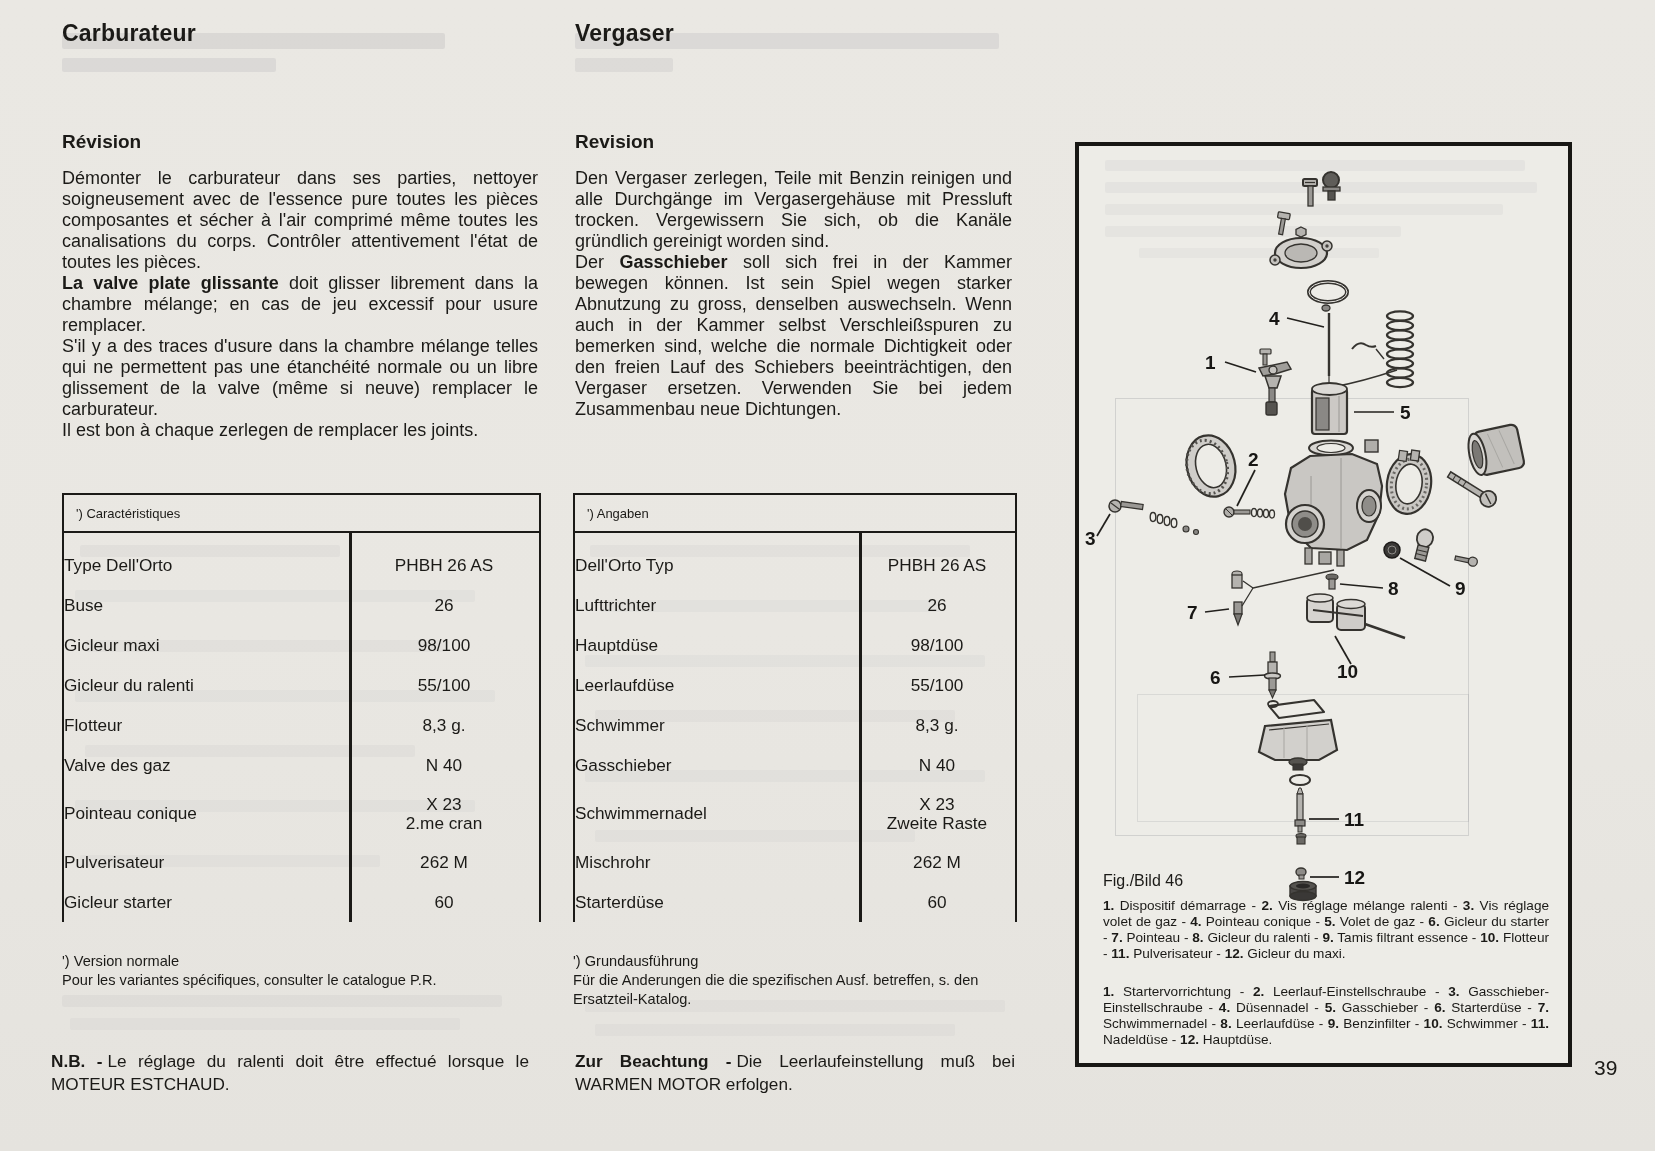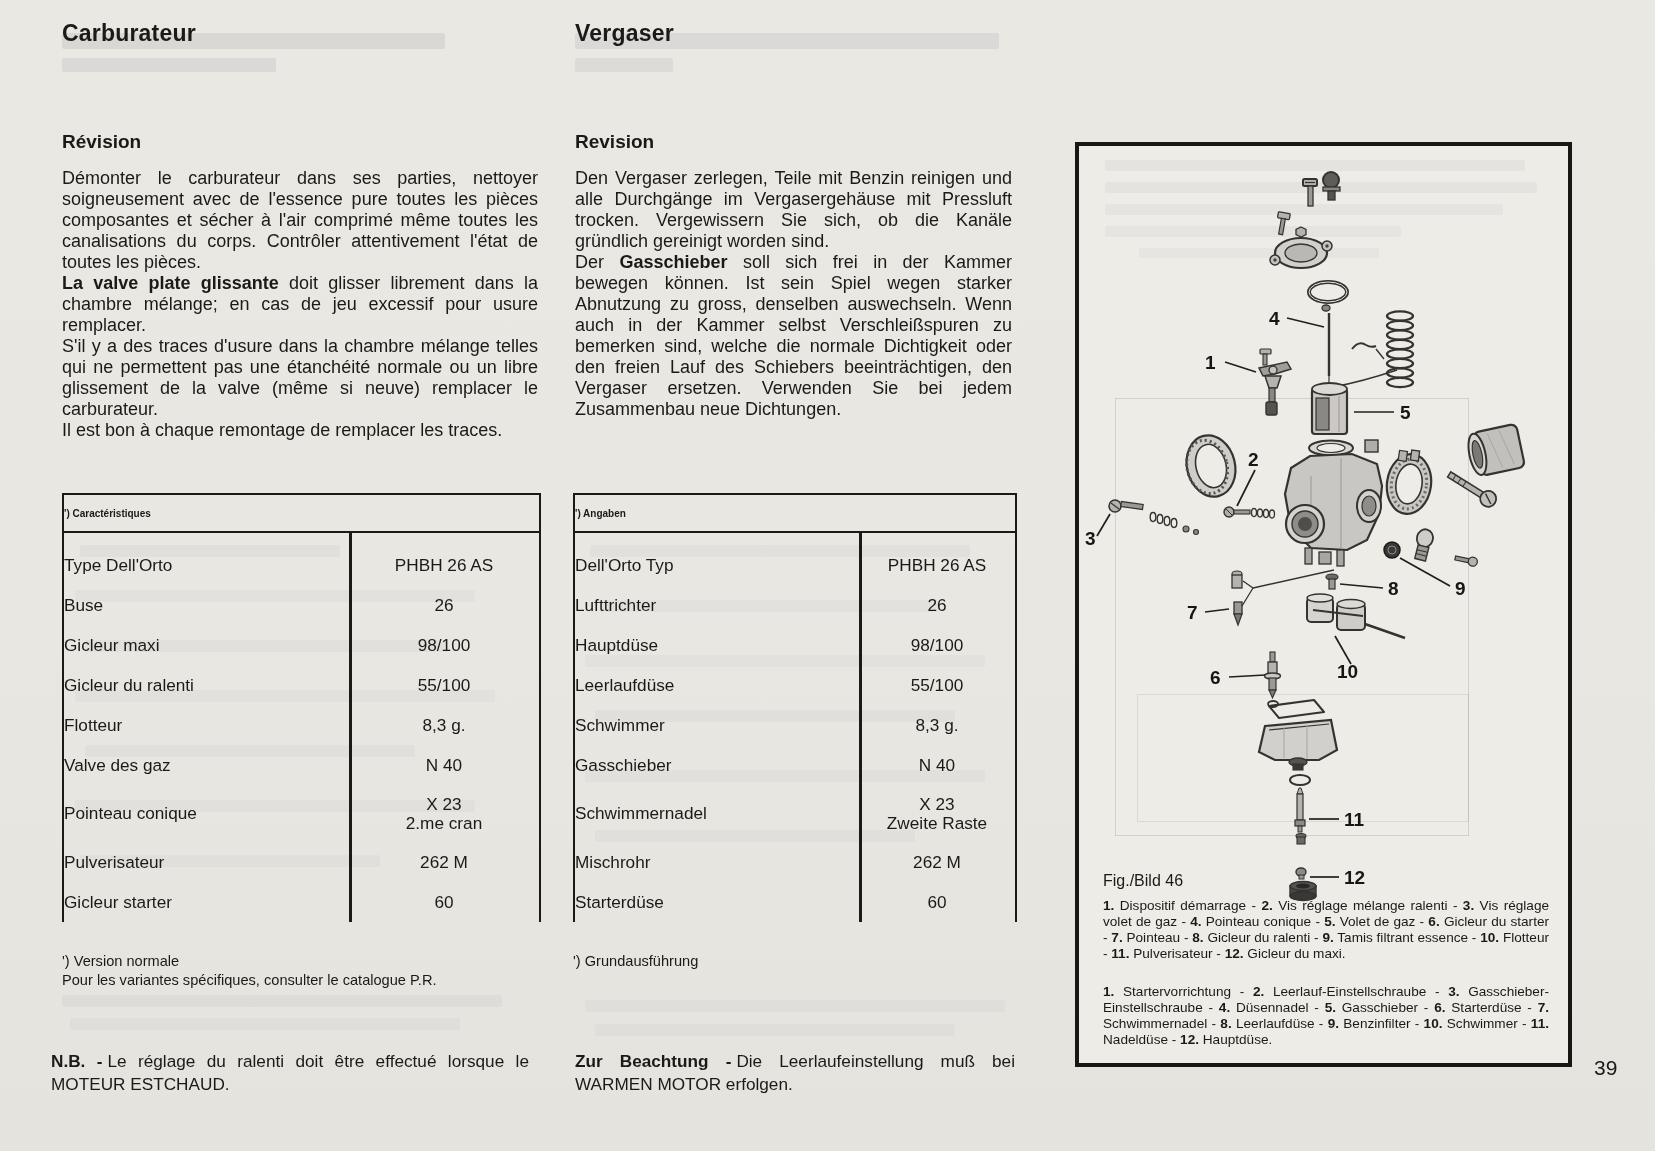--- a/index.html
+++ b/index.html
@@ -10,22 +10,22 @@
   }
   .abs{position:absolute}
   .ghost{position:absolute;background:rgba(115,115,128,.55);border-radius:2px;filter:blur(.7px)}
   .ghost-rect{position:absolute;border:1px solid rgba(120,125,135,.24);filter:blur(.4px)}
   .col-title{font-size:23px;font-weight:bold;letter-spacing:.2px}
   .sub-heading{font-size:19px;font-weight:bold}
   .body-col{text-align:justify}
   .para{margin:0;font-size:18px;line-height:21px}
   .para .b{font-weight:bold}
   .spec-table{border:2.5px solid #1b1a17;border-bottom:none;box-sizing:border-box}
-  .thead{height:36px;display:flex;align-items:center;padding-left:0;
-         font-weight:bold;font-size:10px;border-bottom:2.5px solid #1b1a17}
+  .thead{height:36px;display:flex;align-items:center;padding-left:12px;
+         font-weight:normal;font-size:13px;border-bottom:2.5px solid #1b1a17}
   .tbody{padding-top:12px}
   .trow{display:flex;align-items:center;height:40px}
   .trow.tall{height:57px}
   .tlabel{flex:1;font-size:17.2px;white-space:nowrap}
   .tvalue{text-align:center;font-size:17.2px;line-height:19px}
   .french-table .tvalue{width:190px}
   .german-table .tvalue{width:156px}
   .vdiv{position:absolute;top:36px;bottom:0;width:2.5px;background:#1b1a17}
   .french-table .vdiv{left:285px}
   .german-table .vdiv{left:284px}
@@ -69,21 +69,21 @@
 
   <div class="col-title abs" style="left:62px;top:20px">Carburateur</div>
   <div class="col-title abs" style="left:575px;top:20px">Vergaser</div>
   <div class="sub-heading abs" style="left:62px;top:131px">Révision</div>
   <div class="sub-heading abs" style="left:575px;top:131px">Revision</div>
 
   <div class="body-col abs" style="left:62px;top:168px;width:476px">
       <p class="para"><span>Démonter le carburateur dans ses parties, nettoyer soigneusement avec de l'essence pure toutes les pièces composantes et sécher à l'air comprimé même toutes les canalisations du corps. Contrôler attentivement l'état de toutes les pièces.</span></p>
       <p class="para"><span class="b">La valve plate glissante </span><span>doit glisser librement dans la chambre mélange; en cas de jeu excessif pour usure remplacer.</span></p>
       <p class="para"><span>S'il y a des traces d'usure dans la chambre mélange telles qui ne permettent pas une étanchéité normale ou un libre glissement de la valve (même si neuve) remplacer le carburateur.</span></p>
-      <p class="para"><span>Il est bon à chaque remontage de remplacer les traces.</span></p>
+      <p class="para"><span>Il est bon à chaque zerlegen de remplacer les joints.</span></p>
     </div>
   <div class="body-col abs" style="left:575px;top:168px;width:437px">
       <p class="para"><span>Den Vergaser zerlegen, Teile mit Benzin reinigen und alle Durchgänge im Vergasergehäuse mit Pressluft trocken. Vergewissern Sie sich, ob die Kanäle gründlich gereinigt worden sind.</span></p>
       <p class="para"><span>Der </span><span class="b">Gasschieber </span><span>soll sich frei in der Kammer bewegen können. Ist sein Spiel wegen starker Abnutzung zu gross, denselben auswechseln. Wenn auch in der Kammer selbst Verschleißspuren zu bemerken sind, welche die normale Dichtigkeit oder den freien Lauf des Schiebers beeinträchtigen, den Vergaser ersetzen. Verwenden Sie bei jedem Zusammenbau neue Dichtungen.</span></p>
     </div>
 
   <div class="spec-table french-table abs" style="left:62px;top:493px;width:479px;height:429px">
     <div class="thead">') Caractéristiques</div>
     <div class="tbody">
         <div class="trow">
@@ -167,20 +167,21 @@
       </div>
     <div class="vdiv"></div>
   </div>
 
   <div class="footnote abs" style="left:62px;top:952px;width:478px">
       <div>') Version normale</div>
       <div>Pour les variantes spécifiques, consulter le catalogue P.R.</div>
     </div>
   <div class="footnote abs" style="left:573px;top:952px;width:444px">
       <div>') Grundausführung</div>
+      <div>Für die Anderungen die die spezifischen Ausf. betreffen, s. den Ersatzteil-Katalog.</div>
     </div>
 
   <div class="note abs" style="left:51px;top:1050px;width:478px">
     <span class="b">N.B. -</span><span>Le réglage du ralenti doit être effectué lorsque le MOTEUR ESTCHAUD.</span>
   </div>
   <div class="note abs" style="left:575px;top:1050px;width:440px">
     <span class="b">Zur Beachtung -</span><span>Die Leerlaufeinstellung muß bei WARMEN MOTOR erfolgen.</span>
   </div>
 
   <div class="panel abs">

